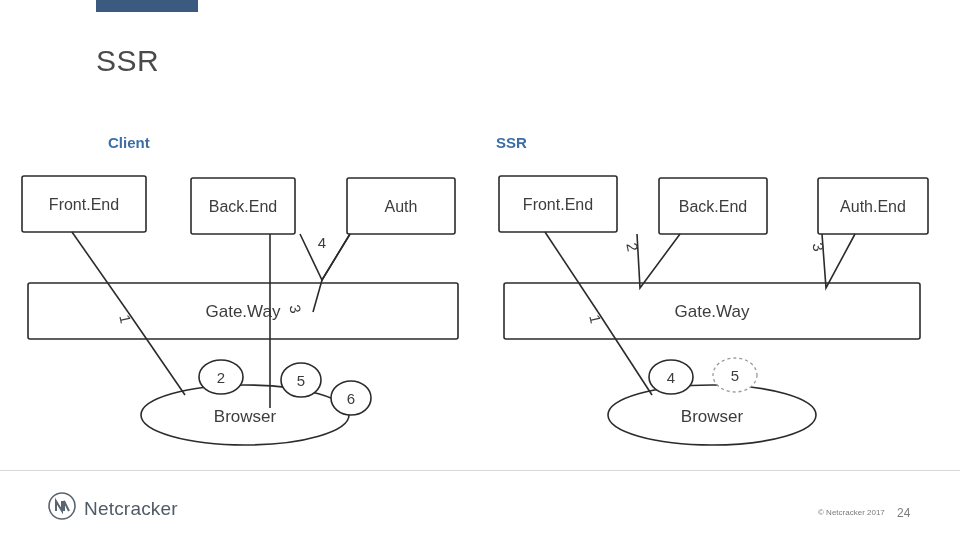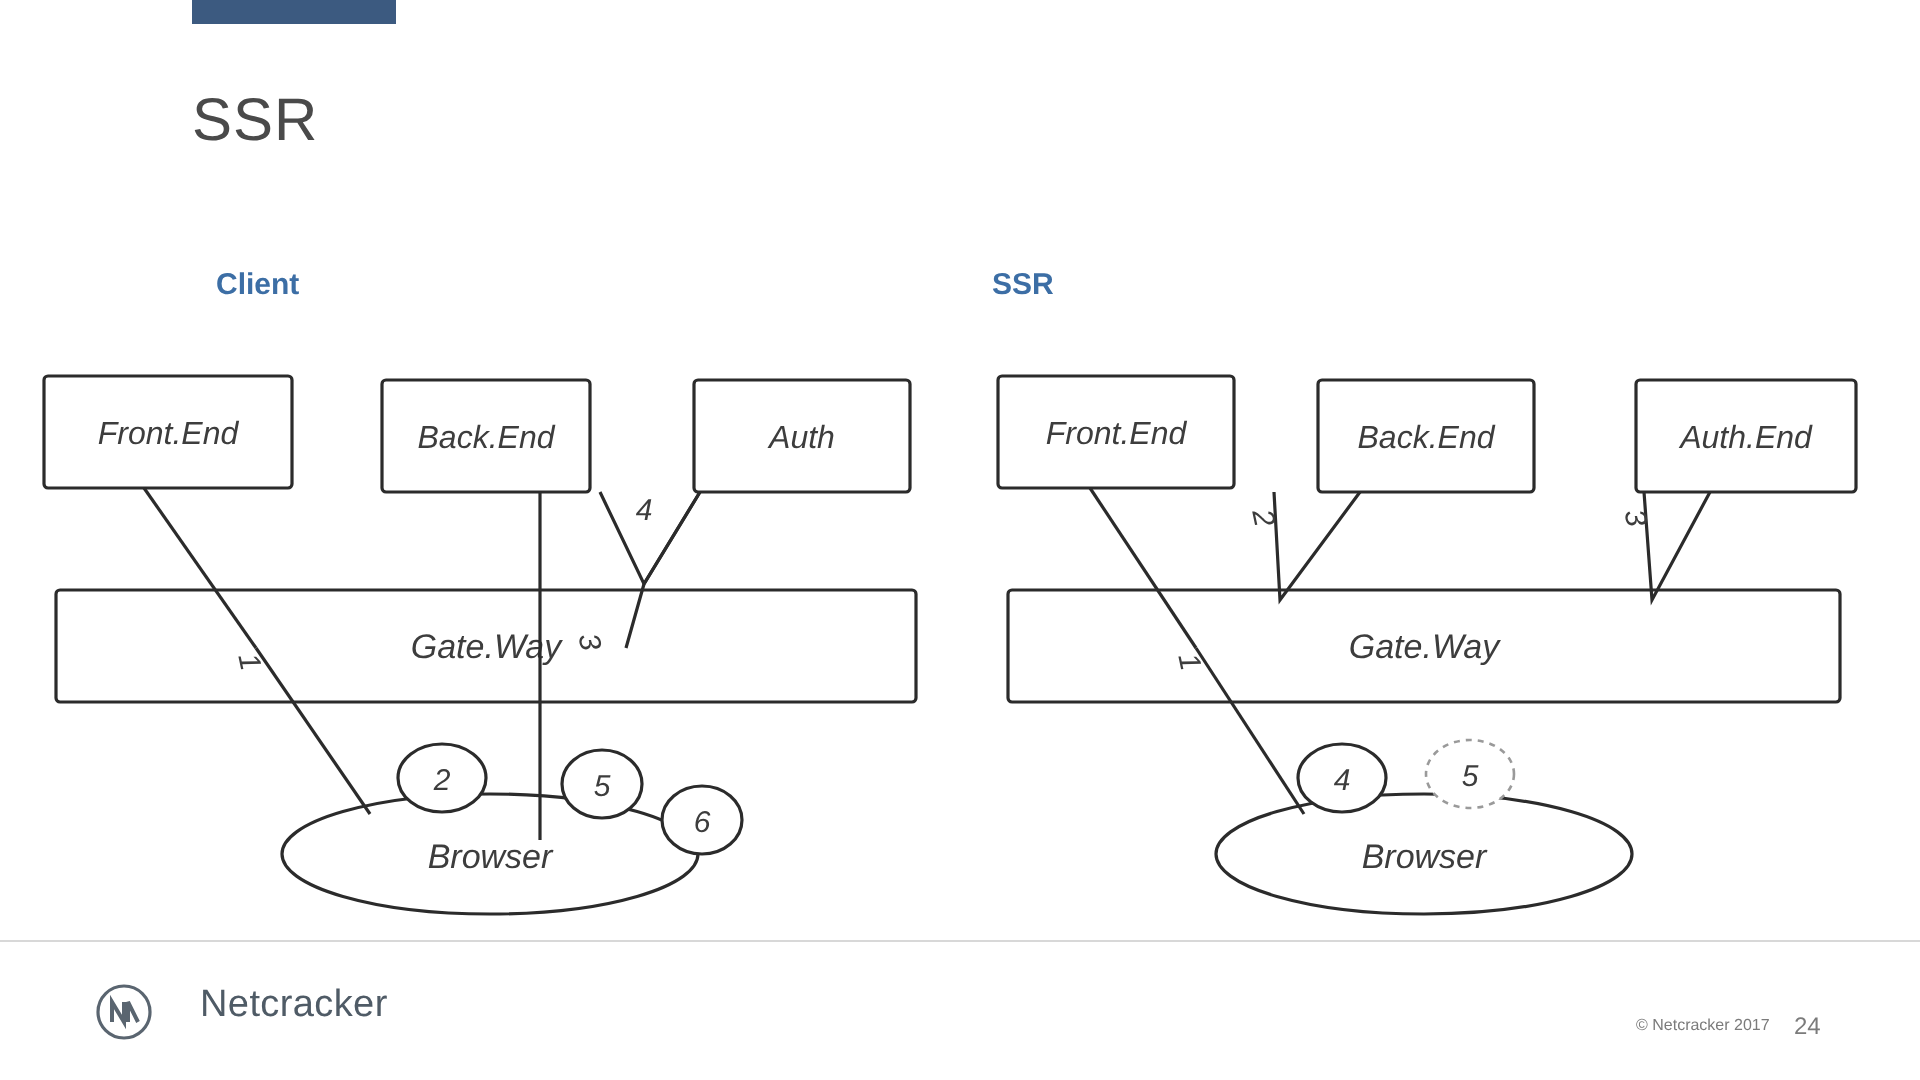--- a/index.html
+++ b/index.html
@@ -15,29 +15,29 @@
     position:absolute;left:96px;top:44px;
     font-size:30px;color:#4a4a4a;font-weight:400;letter-spacing:0.5px;
   }
   .col-label{
     position:absolute;font-size:15px;font-weight:bold;color:#3c6ea5;margin-left:12px;
   }
   .col-label.left{left:96px;top:134px;}
   .col-label.right{left:484px;top:134px;}
 
   .diagram{
-    position:absolute;left:0;top:172px;width:960px;height:300px;font-style:italic;
+    position:absolute;left:0;top:160px;width:960px;height:300px;
   }
   .diagram svg{display:block;}
 
   .footer-line{
     position:absolute;left:0;top:470px;width:960px;height:1px;background:#d8d8d8;
   }
   .logo{
-    position:absolute;left:48px;top:492px;display:flex;align-items:flex-start;gap:24px;
+    position:absolute;left:48px;top:492px;display:flex;align-items:flex-end;gap:8px;
   }
   .logo-mark{width:28px;height:28px;}
   .logo-text{font-size:19px;color:#4f5b66;letter-spacing:0.2px;}
   .copyright{
     position:absolute;left:786px;top:508px;font-size:8px;color:#7b7b7b;padding-left:32px;
   }
   .page-num{
     position:absolute;left:897px;top:506px;font-size:12px;color:#7b7b7b;
   }
 

